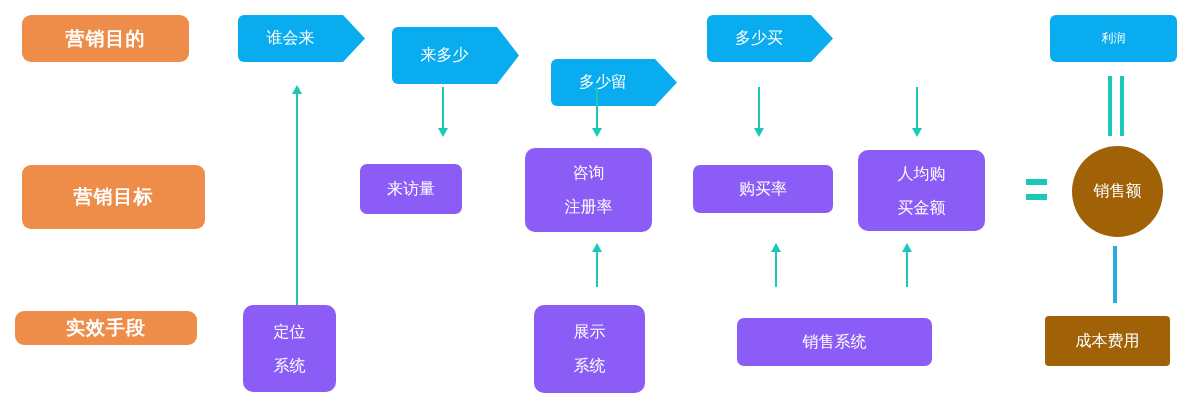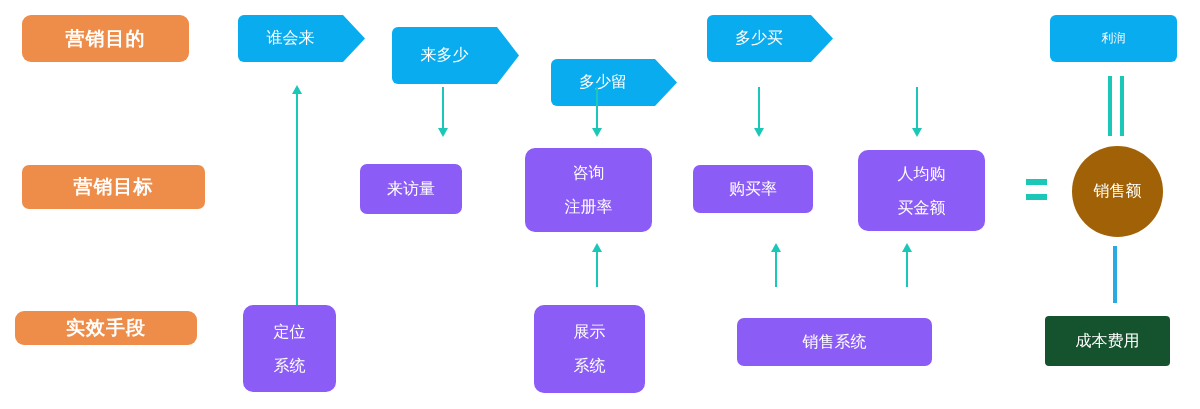--- a/index.html
+++ b/index.html
@@ -15,52 +15,52 @@
            clip-path:polygon(0 0,calc(100% - 22px) 0,100% 50%,calc(100% - 22px) 100%,0 100%);
            padding-right:22px;}
 
   .bluebox{background:#09ACEF;border-radius:6px;font-size:12px;}
 
   .teal{background:#8b5cf6;border-radius:7px;font-size:16px;line-height:34px;}
   .teal-tall{border-radius:10px;}
 
   .circle{background:#a16207;border-radius:50%;font-size:16px;}
 
-  .redbox{background:#14532d;border-radius:4px;font-size:16px;}
+  .redbox{background:#a16207;border-radius:4px;font-size:16px;}
 
   
   .vline{position:absolute;width:2px;background:#1BC8B8;}
   .head-up{position:absolute;width:0;height:0;border-left:5px solid transparent;
            border-right:5px solid transparent;border-bottom:9px solid #1BC8B8;}
   .head-down{position:absolute;width:0;height:0;border-left:5px solid transparent;
            border-right:5px solid transparent;border-top:9px solid #1BC8B8;}
   .thickline{position:absolute;width:4px;background:#1BC8B8;}
   .blueline{position:absolute;width:4px;background:#2BA9E2;}
   .eqbar{position:absolute;width:21px;height:6px;background:#1BC8B8;}
 </style>
 </head>
 <body>
 
 <div class="canvas">
 
   <div class="node row-label" style="left:22px;top:15px;width:167px;height:47px;">营销目的</div>
-  <div class="node row-label" style="left:22px;top:165px;width:183px;height:44px;border-radius:7px;">营销目标</div>
+  <div class="node row-label" style="left:22px;top:165px;width:183px;height:64px;">营销目标</div>
   <div class="node row-label" style="left:15px;top:311px;width:182px;height:34px;">实效手段</div>
 
   <div class="node chevron" style="left:238px;top:15px;width:127px;height:47px;">谁会来</div>
   <div class="node chevron" style="left:392px;top:15px;width:127px;height:57px;margin-top:12px;">来多少</div>
   <div class="node chevron" style="left:551px;top:15px;width:126px;height:47px;margin-top:44px;">多少留</div>
   <div class="node chevron" style="left:707px;top:15px;width:126px;height:47px;font-family:Liberation Mono, monospace;">多少买</div>
 
   <div class="node bluebox" style="left:1050px;top:15px;width:127px;height:47px;">利润</div>
 
   <div class="node teal" style="left:360px;top:164px;width:102px;height:50px;">来访量</div>
   <div class="node teal teal-tall" style="left:525px;top:148px;width:127px;height:84px;">咨询
 注册率</div>
-  <div class="node teal" style="left:693px;top:165px;width:120px;height:48px;text-align:right;">购买率</div>
+  <div class="node teal" style="left:693px;top:165px;width:140px;height:48px;text-align:right;">购买率</div>
   <div class="node teal teal-tall" style="left:858px;top:150px;width:127px;height:81px;">人均购
 买金额</div>
 
   <div>
     <div class="eqbar" style="left:1026px;top:179px;"></div>
     <div class="eqbar" style="left:1026px;top:194px;"></div>
   </div>
 
   <div class="node circle" style="left:1072px;top:146px;width:91px;height:91px;">销售额</div>
 

